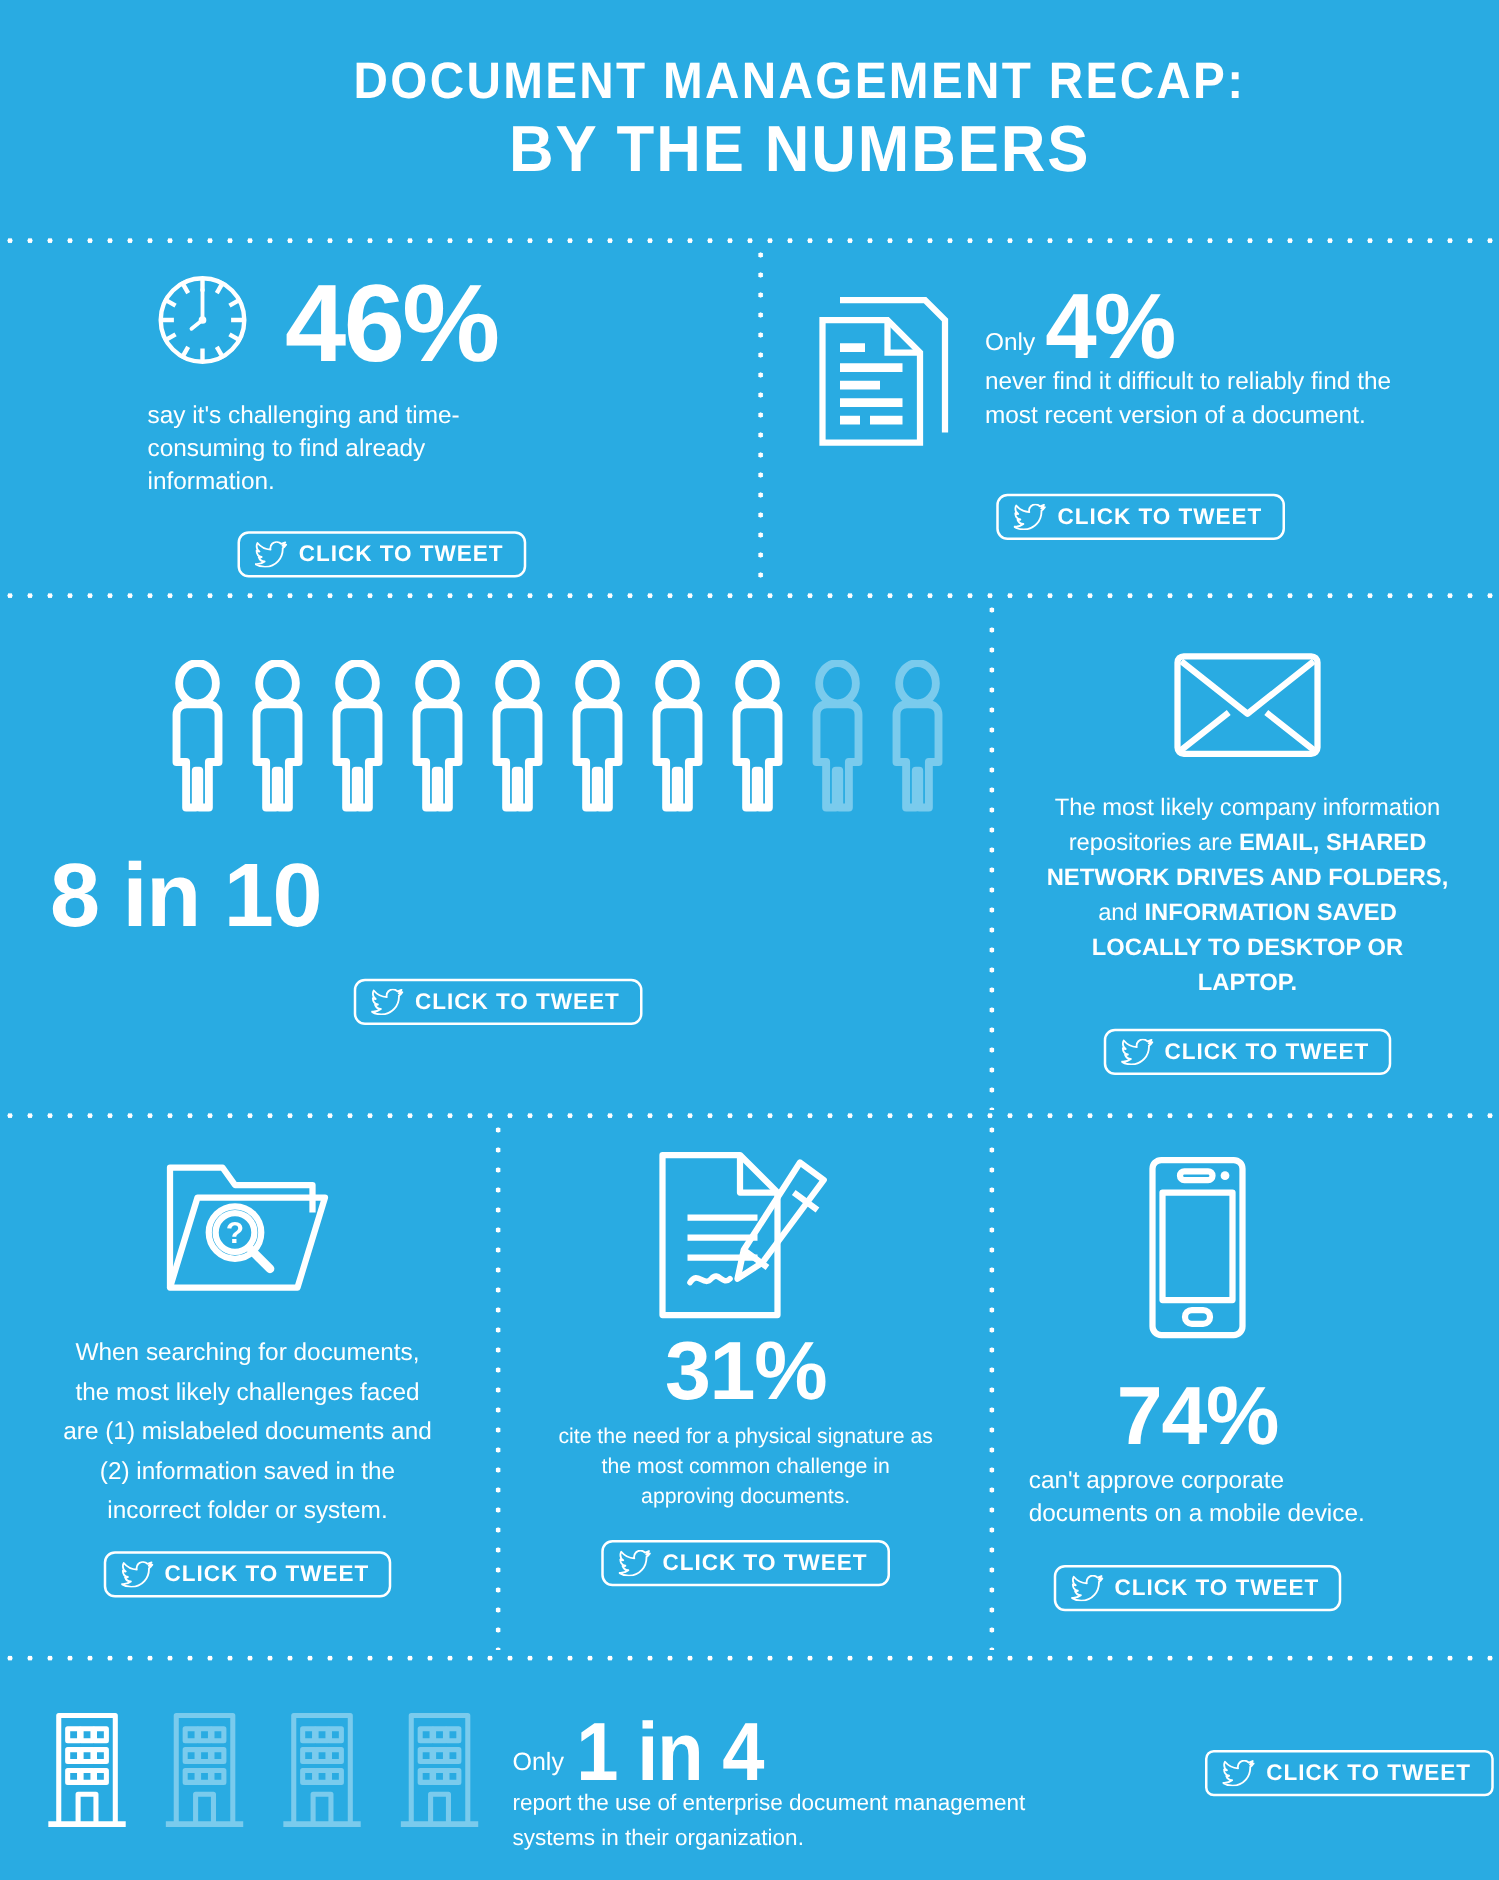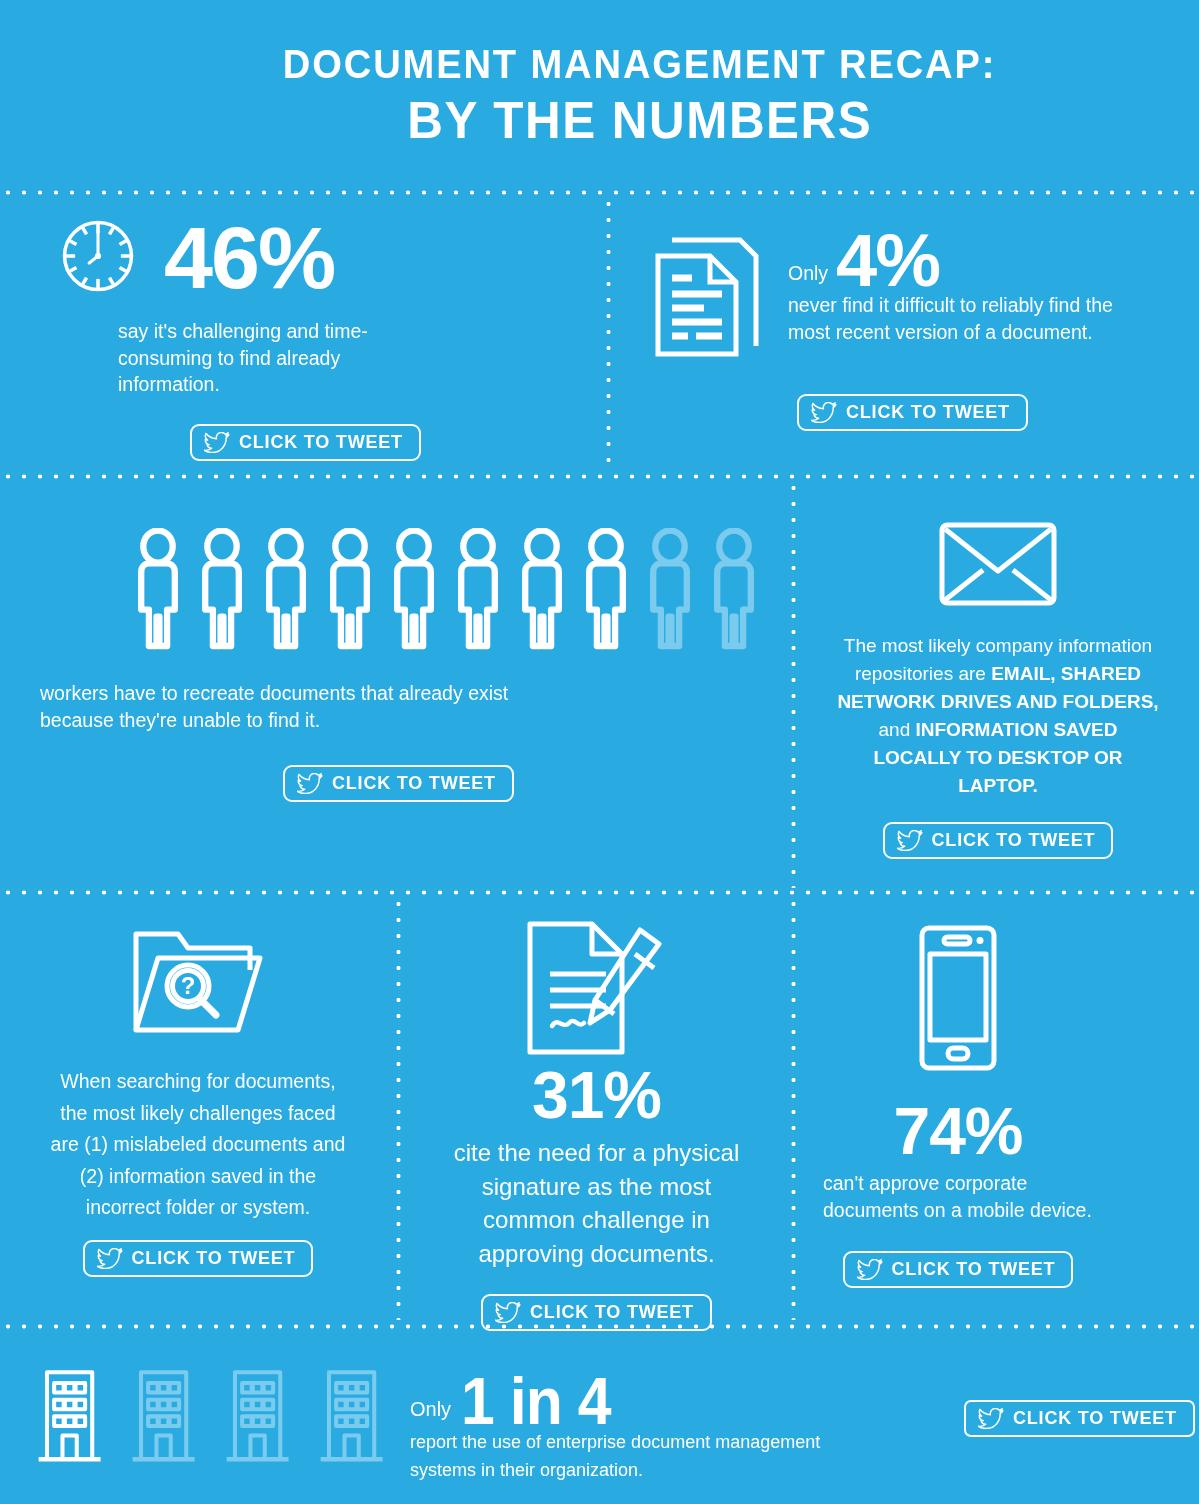--- a/index.html
+++ b/index.html
@@ -53,21 +53,21 @@
     border: 2px solid #fff; border-radius: 9px;
     padding: 6px 16px 6px 12px;
     background: transparent; cursor: pointer;
     color: #fff; font-family: "Liberation Sans", sans-serif;
   }
   .tweet-btn .lbl { font-size: 18px; letter-spacing: 0.8px; font-weight: 700; white-space: nowrap; }
   .tweet-btn svg { display: block; }
 
   
   #c-46 { left: 0px; top: 196px; width: 606px; height: 276px; }
-  #c-46 .row { display: flex; align-items: center; gap: 22px; padding-left: 54px; padding-top: 16px; }
+  #c-46 .row { display: flex; align-items: center; gap: 22px; padding-left: 118px; padding-top: 16px; }
   #c-46 .num { font-size: 88px; letter-spacing: -2px; }
   #c-46 .desc { padding-left: 118px; padding-top: 14px; width: 430px; }
   #c-46 .btnwrap { padding-left: 190px; padding-top: 26px; }
 
   #c-4 { left: 612px; top: 196px; width: 587px; height: 276px; }
   #c-4 .row { display: flex; padding-left: 40px; padding-top: 22px; gap: 28px; }
   #c-4 .txtcol { width: 330px; }
   #c-4 .firstline { display: flex; align-items: baseline; gap: 8px; }
   #c-4 .only { font-size: 19.5px; }
   #c-4 .num { font-size: 74px; letter-spacing: -2px; position: relative; top: 6px; }
@@ -89,21 +89,21 @@
 
   
   #c-folder { left: 0px; top: 896px; width: 396px; height: 424px;
               display: flex; flex-direction: column; align-items: center; padding-top: 28px; }
   #c-folder .desc { width: 300px; text-align: center; font-size: 19.5px; line-height: 1.62; margin-top: 22px; }
   #c-folder .btnwrap { margin-top: 16px; }
 
   #c-31 { left: 402px; top: 896px; width: 389px; height: 424px;
           display: flex; flex-direction: column; align-items: center; padding-top: 22px; }
   #c-31 .num { font-size: 66px; letter-spacing: -1px; }
-  #c-31 .desc { width: 300px; text-align: center; font-size: 24px; line-height: 1.4; margin-top: 8px; }
+  #c-31 .desc { width: 300px; text-align: center; font-size: 17px; line-height: 1.4; margin-top: 8px; }
   #c-31 .btnwrap { margin-top: 24px; }
 
   #c-74 { left: 757px; top: 896px; width: 402px; height: 424px;
           display: flex; flex-direction: column; align-items: center; padding-top: 28px; }
   #c-74 .num { font-size: 66px; letter-spacing: -1px; margin-top: 22px; }
   #c-74 .desc { width: 270px; font-size: 19.5px; line-height: 1.4; margin-top: 6px; }
   #c-74 .btnwrap { margin-top: 26px; }
 
   
   #c-bottom { left: 0px; top: 1328px; width: 1199px; height: 176px;
@@ -252,21 +252,21 @@
       <span class="faded"><svg width="56" height="124" viewBox="0 0 40 88" fill="none" stroke="#fff" stroke-width="4.5" stroke-linejoin="round">
             <ellipse cx="20" cy="13" rx="10.5" ry="11.5"></ellipse>
             <path d="M8 31c0-3.5 2.5-6 6-6h12c3.5 0 6 2.5 6 6v27h-5.5v26h-5.5V63h-2v21H13.5V58H8V31z"></path>
           </svg></span>
       <span class="faded"><svg width="56" height="124" viewBox="0 0 40 88" fill="none" stroke="#fff" stroke-width="4.5" stroke-linejoin="round">
             <ellipse cx="20" cy="13" rx="10.5" ry="11.5"></ellipse>
             <path d="M8 31c0-3.5 2.5-6 6-6h12c3.5 0 6 2.5 6 6v27h-5.5v26h-5.5V63h-2v21H13.5V58H8V31z"></path>
           </svg></span>
     </div>
     <div class="ratio">
-      <span class="desc">workers have to recreate documents that already exist because they're unable to find it.</span>
+      <span class="big num">8 in 10</span>
     </div>
     <div class="btnwrap">
       <button class="tweet-btn">
         <span>
           <svg width="26" height="21" viewBox="0 0 28 23" fill="none" stroke="#fff" stroke-width="1.6" stroke-linejoin="round">
             <path d="M27 3.1c-1 .45-2.05.75-3.15.9 1.15-.7 2-1.78 2.4-3.1-1.05.63-2.25 1.08-3.5 1.33C21.75 1.2 20.3.55 18.7.55c-3.05 0-5.5 2.5-5.5 5.55 0 .45.05.85.15 1.25-4.6-.23-8.65-2.45-11.4-5.8-.5.83-.75 1.78-.75 2.8 0 1.93.97 3.63 2.45 4.63-.9-.03-1.75-.28-2.5-.7v.08c0 2.7 1.9 4.95 4.4 5.45-.45.13-.95.2-1.45.2-.35 0-.7-.03-1.03-.1.7 2.2 2.73 3.8 5.13 3.85-1.88 1.48-4.25 2.35-6.8 2.35-.45 0-.88-.03-1.3-.08 2.43 1.56 5.3 2.47 8.4 2.47 10.05 0 15.55-8.35 15.55-15.58 0-.24 0-.47-.02-.7 1.08-.78 2-1.75 2.72-2.85z"></path>
           </svg>
         </span>
         <span class="lbl">CLICK TO TWEET</span>
       </button>

